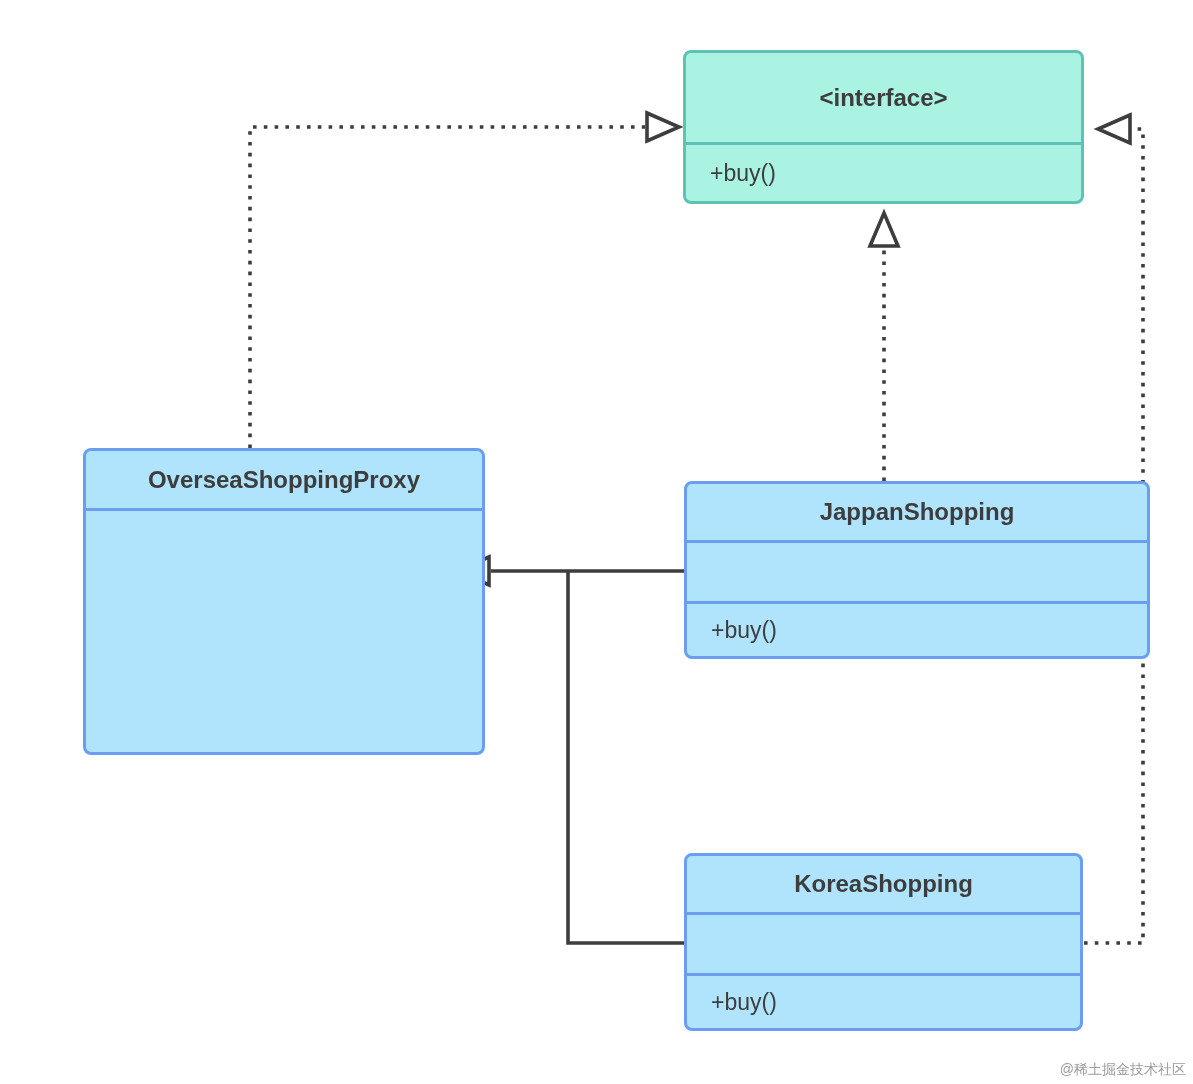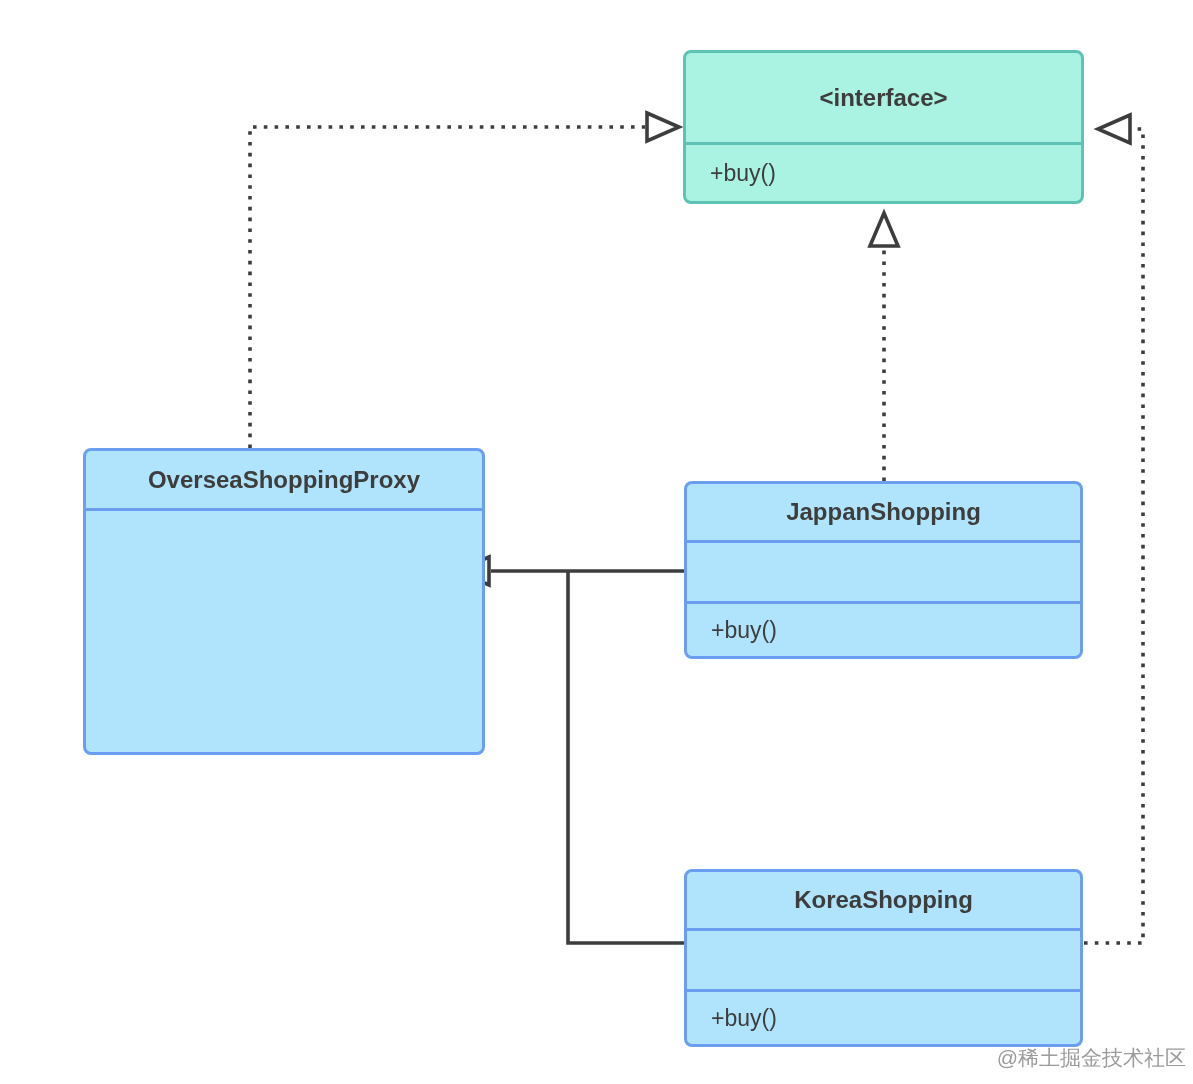--- a/index.html
+++ b/index.html
@@ -89,31 +89,31 @@
   }
   .interface .uml-attrs, .interface .uml-methods { border-top: 3px solid var(--interface-border); }
   .cls .uml-attrs, .cls .uml-methods { border-top: 3px solid var(--class-border); }
 
   
   #box-interface { left: 683px; top: 50px;  width: 401px; height: 154px; }
   #box-interface .uml-title { height: 89px; }
   #box-proxy     { left: 50px;  top: 448px; width: 402px; height: 307px; margin-left: 33px; }
   #box-proxy .uml-title { height: 57px; }
   #box-proxy .uml-attrs { height: 60px; }
-  #box-jappan    { left: 684px; top: 481px; width: 399px; height: 178px; }
-  #box-korea     { left: 684px; top: 853px; width: 399px; height: 178px; margin-top: 16px; }
+  #box-jappan    { left: 684px; top: 481px; width: 466px; height: 178px; }
+  #box-korea     { left: 684px; top: 853px; width: 399px; height: 178px; }
   .small-cls .uml-title { height: 56px; }
   .small-cls .uml-attrs { height: 61px; }
 
   .watermark {
     position: absolute;
     right: 7px;
-    bottom: 12px;
+    bottom: 5px;
     z-index: 3;
-    font-size: 21px;
+    font-size: 14px;
     color: var(--watermark-text);
   }
 </style>
 </head>
 <body>
 
 <div class="canvas">
 
   <svg class="connectors" viewBox="0 0 1193 1084" xmlns="http://www.w3.org/2000/svg">
 

